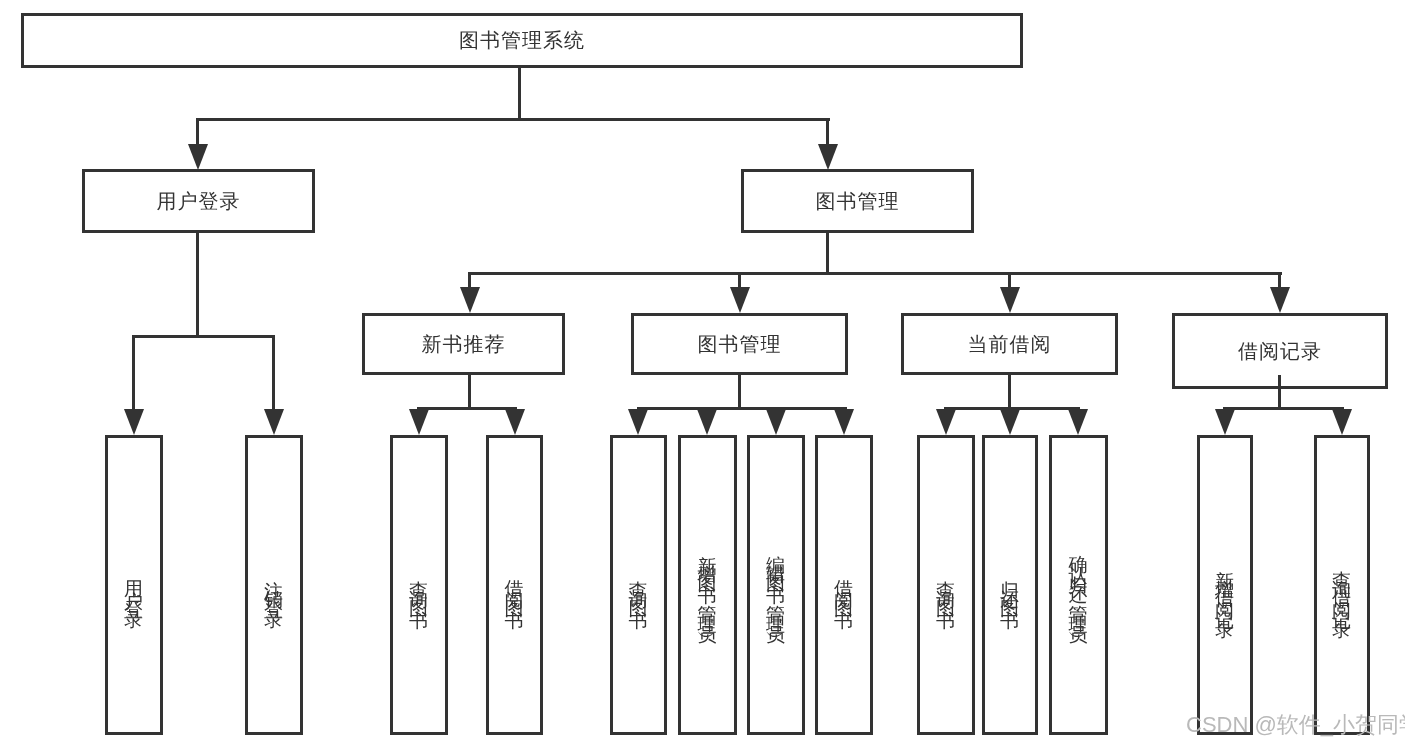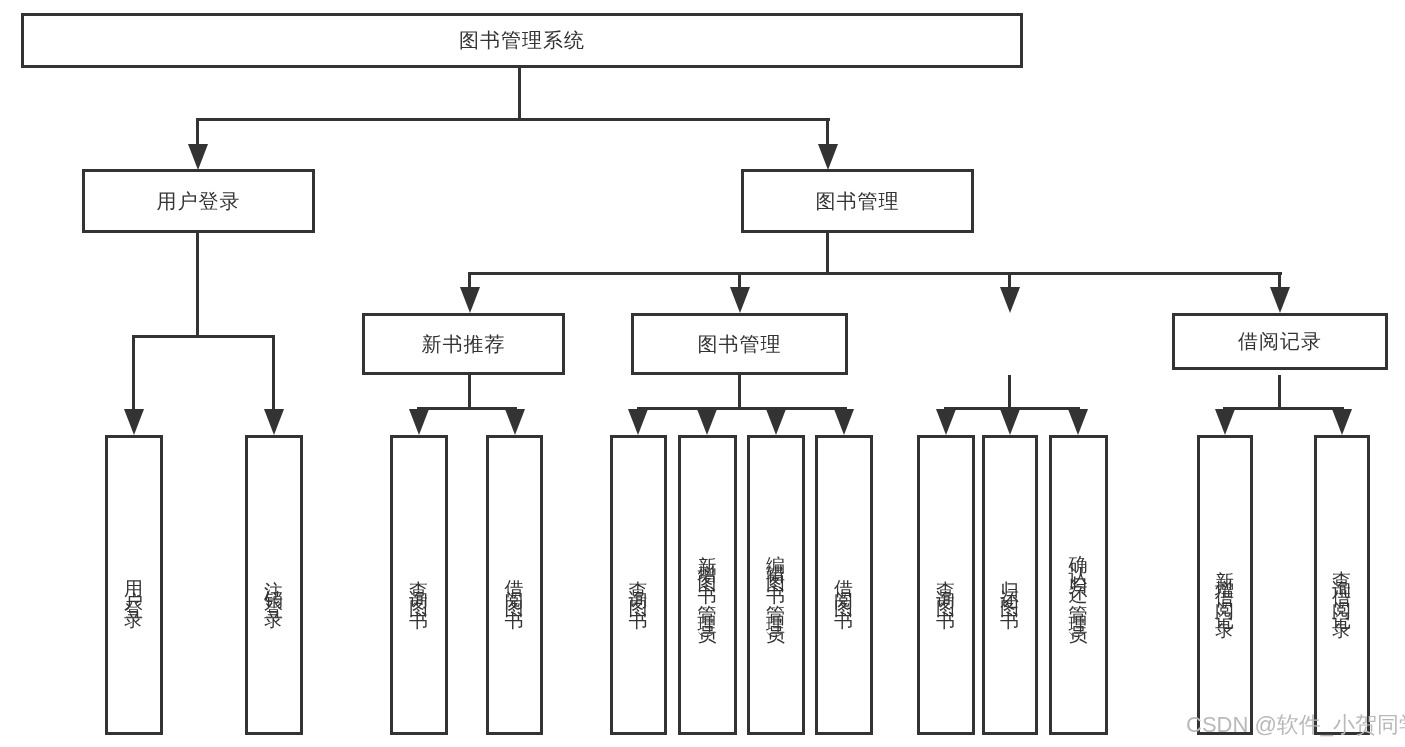--- a/index.html
+++ b/index.html
@@ -93,21 +93,24 @@
   <div class="arrow" style="left:1000px; top:287px;"></div>
   <div class="vline" style="left:1278px; top:272px; height:18px;"></div>
   <div class="arrow" style="left:1270px; top:287px;"></div>
 
   <div class="box h" style="left:362px; top:313px; width:203px; height:62px;">
     <span>新书推荐</span>
   </div>
   <div class="box h" style="left:631px; top:313px; width:217px; height:62px;">
     <span>图书管理</span>
   </div>
-  <div class="box h" style="left:1172px; top:313px; width:216px; height:57px;">
+  <div class="box h" style="left:901px; top:313px; width:217px; height:62px;">
+    <span>当前借阅</span>
+  </div>
+  <div class="box h" style="left:1172px; top:313px; width:216px; height:76px;">
     <span>借阅记录</span>
   </div>
 
   <div class="vline" style="left:468px; top:375px; height:35px;"></div>
   <div class="hline" style="left:417px; top:407px; width:100px;"></div>
   <div class="arrow" style="left:409px; top:409px;"></div>
   <div class="arrow" style="left:505px; top:409px;"></div>
 
   <div class="vline" style="left:738px; top:375px; height:35px;"></div>
   <div class="hline" style="left:637px; top:407px; width:210px;"></div>

